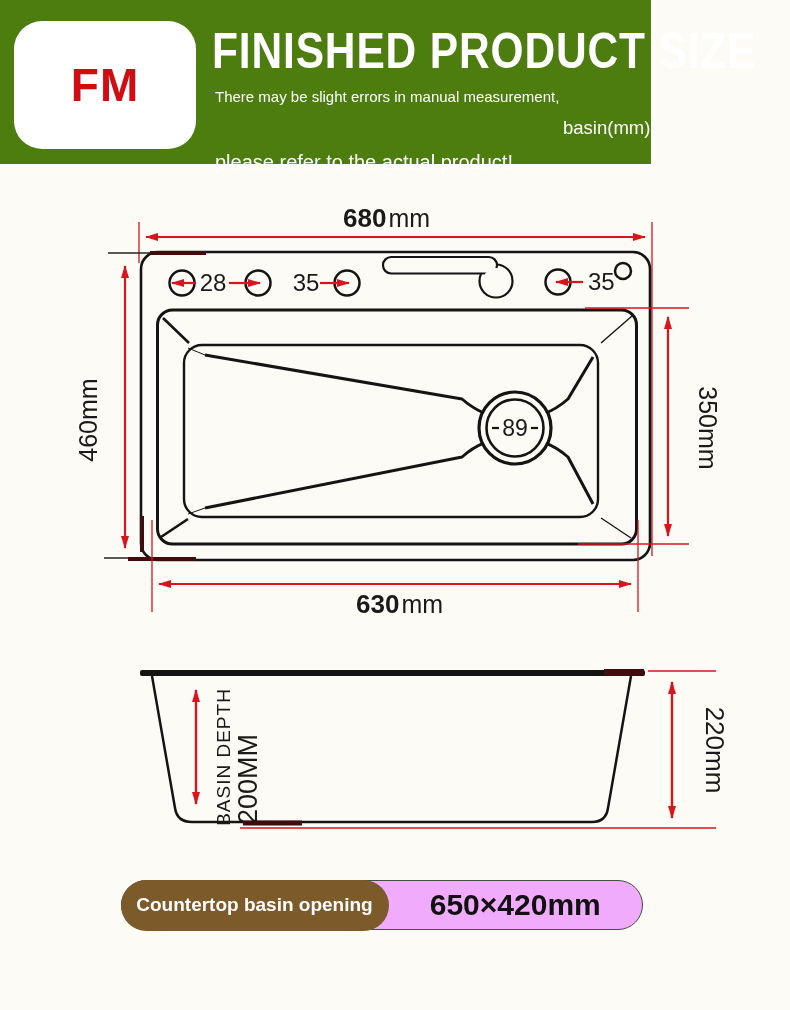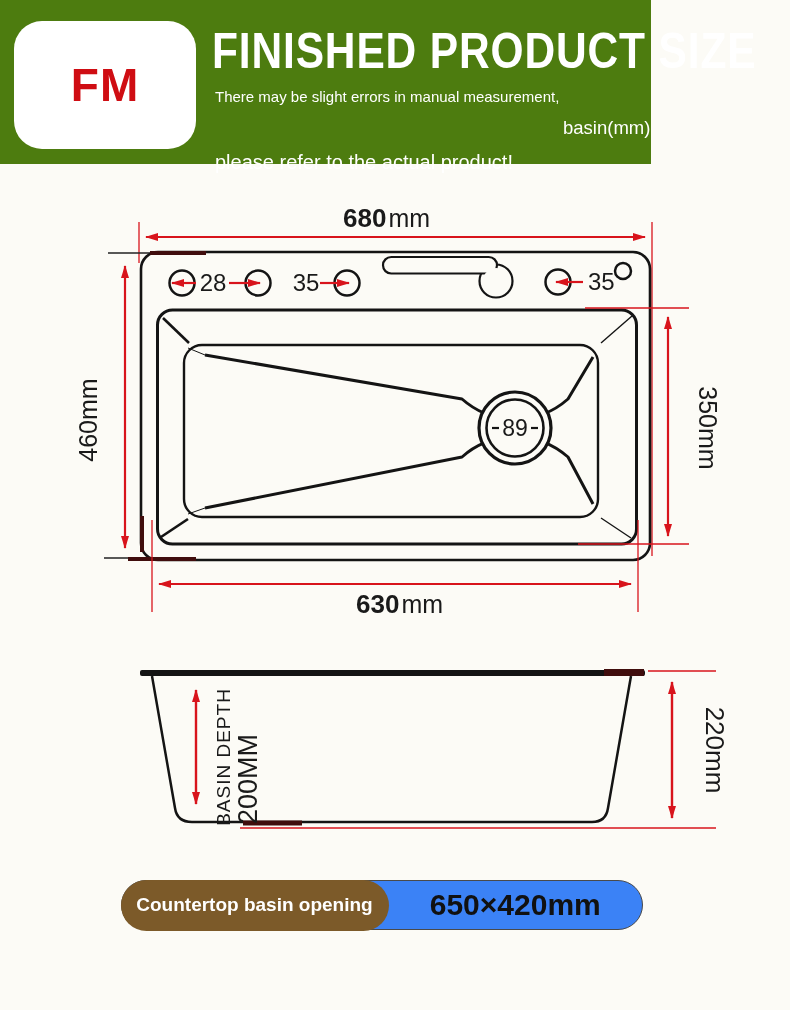--- a/index.html
+++ b/index.html
@@ -23,21 +23,21 @@
     transform:scaleX(0.85);transform-origin:left top;
   }
   .header-sub1{position:absolute;left:215px;top:88px;color:#ffffff;font-size:15px;white-space:nowrap;}
   .header-sub2{position:absolute;left:215px;top:115px;color:#ffffff;font-size:20px;white-space:nowrap;margin-top:36px;}
   .header-unit{position:absolute;left:563px;top:117px;color:#ffffff;font-size:18.5px;white-space:nowrap;}
   
   .drawing{position:absolute;left:0;top:0;width:790px;height:1010px;}
   
   .footer-pill{
     position:absolute;left:121px;top:880px;width:522px;height:50px;
-    background:#3b82f6;border:1.5px solid #4a4a4a;border-radius:27px;
+    background:#f0abfc;border:1.5px solid #4a4a4a;border-radius:27px;
     box-sizing:border-box;display:flex;align-items:stretch;
   }
   .pill-label{
     width:268px;margin:-1.5px 0 -1.5px -1.5px;border-radius:27px;
     background:#7c5a29;color:#ffffff;font-size:19px;font-weight:700;
     display:flex;align-items:center;justify-content:center;white-space:nowrap;
   }
   .pill-value{
     flex:1;display:flex;align-items:center;justify-content:center;
     color:#111111;font-size:30px;font-weight:700;white-space:nowrap;

